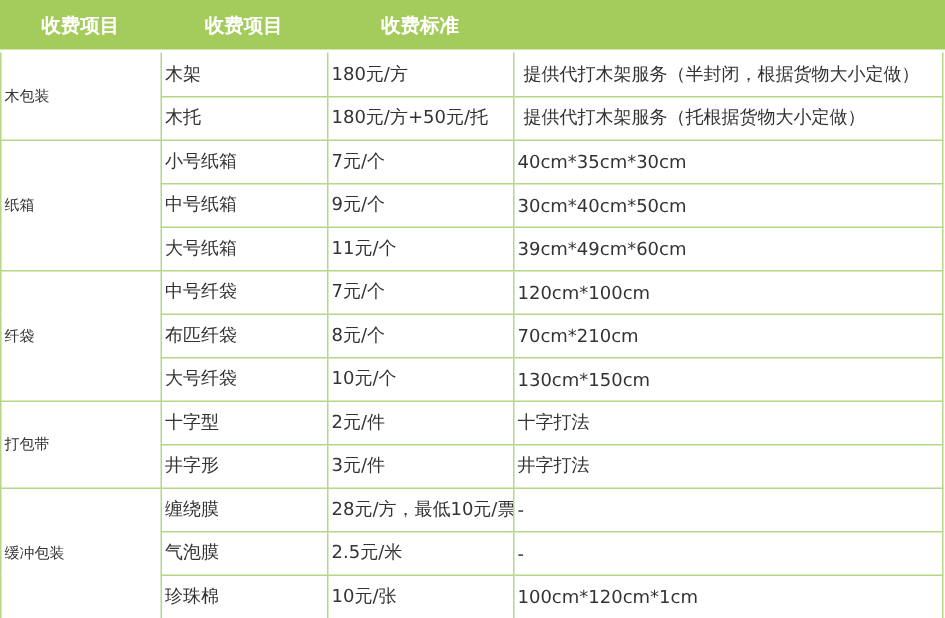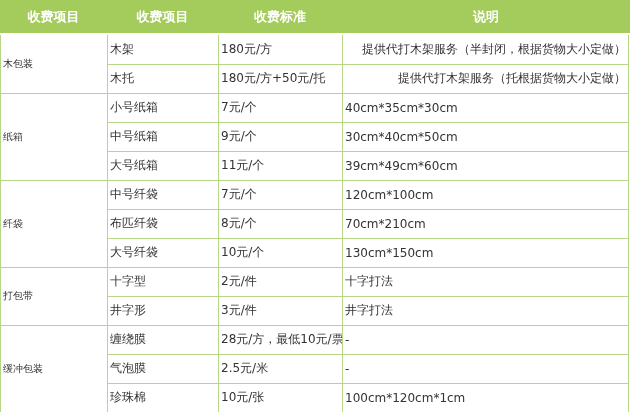--- a/index.html
+++ b/index.html
@@ -41,32 +41,31 @@
     border: 1px solid var(--border-color, #b6d788);
     height: 29px;
     text-align: left;
     vertical-align: middle;
     padding: 0 2px;
     overflow: hidden;
     white-space: nowrap;
   }
   .fee-table tr.first-row td { border-top: none; }
   .fee-table td.group-cell { font-size: 10px; }
-  .fee-table td.note-left { text-align: right; padding-left: 6px; }
+  .fee-table td.note-left { text-align: left; padding-left: 6px; }
 </style>
 </head>
 <body>
 
 <div class="price-sheet">
 
   <div class="sheet-header">
     <div class="hcell hc1">收费项目</div>
     <div class="hcell hc2">收费项目</div>
     <div class="hcell hc3">收费标准</div>
-    <div class="hcell hc4">说明</div>
   </div>
 
   <table class="fee-table">
     <colgroup>
       <col style="width:107px">
       <col style="width:111px">
       <col style="width:124px">
       <col style="width:286px">
     </colgroup>
     <tbody>

